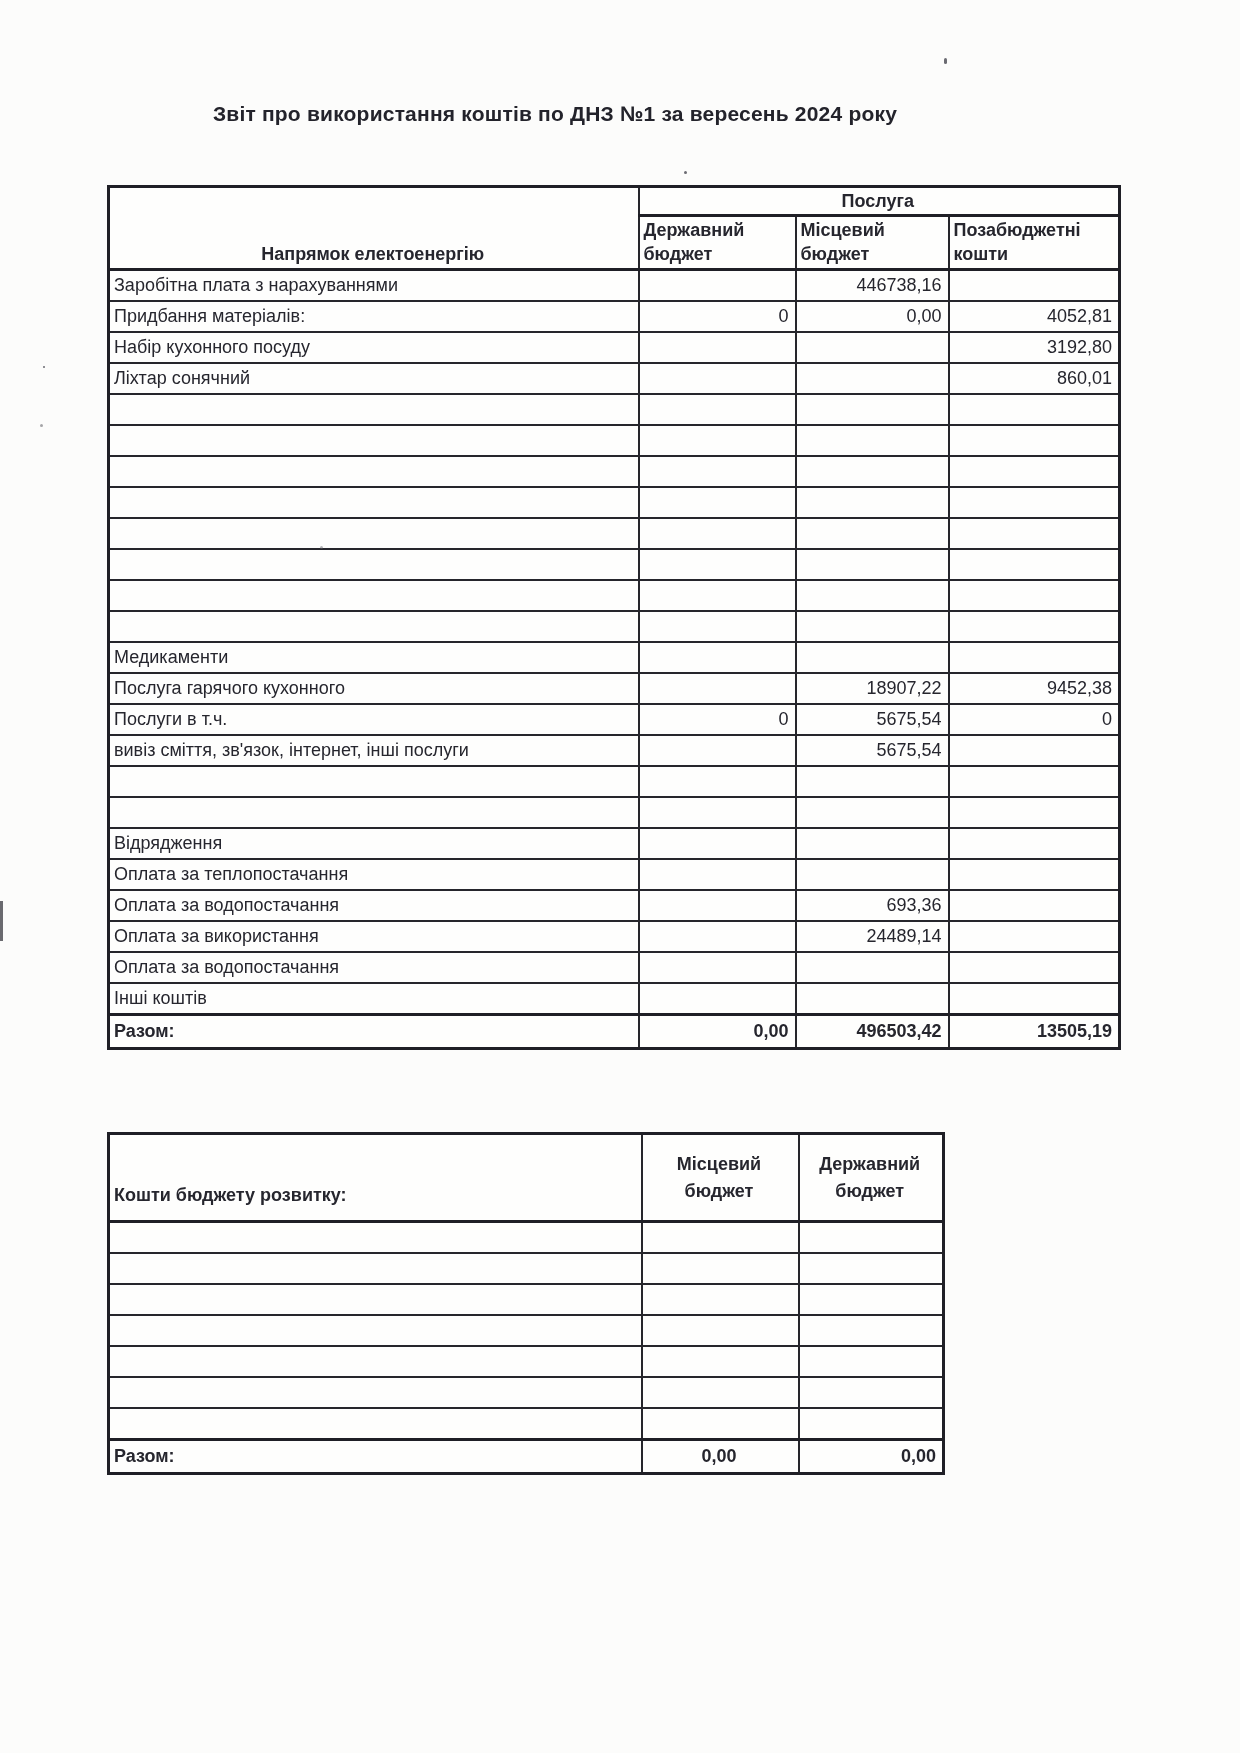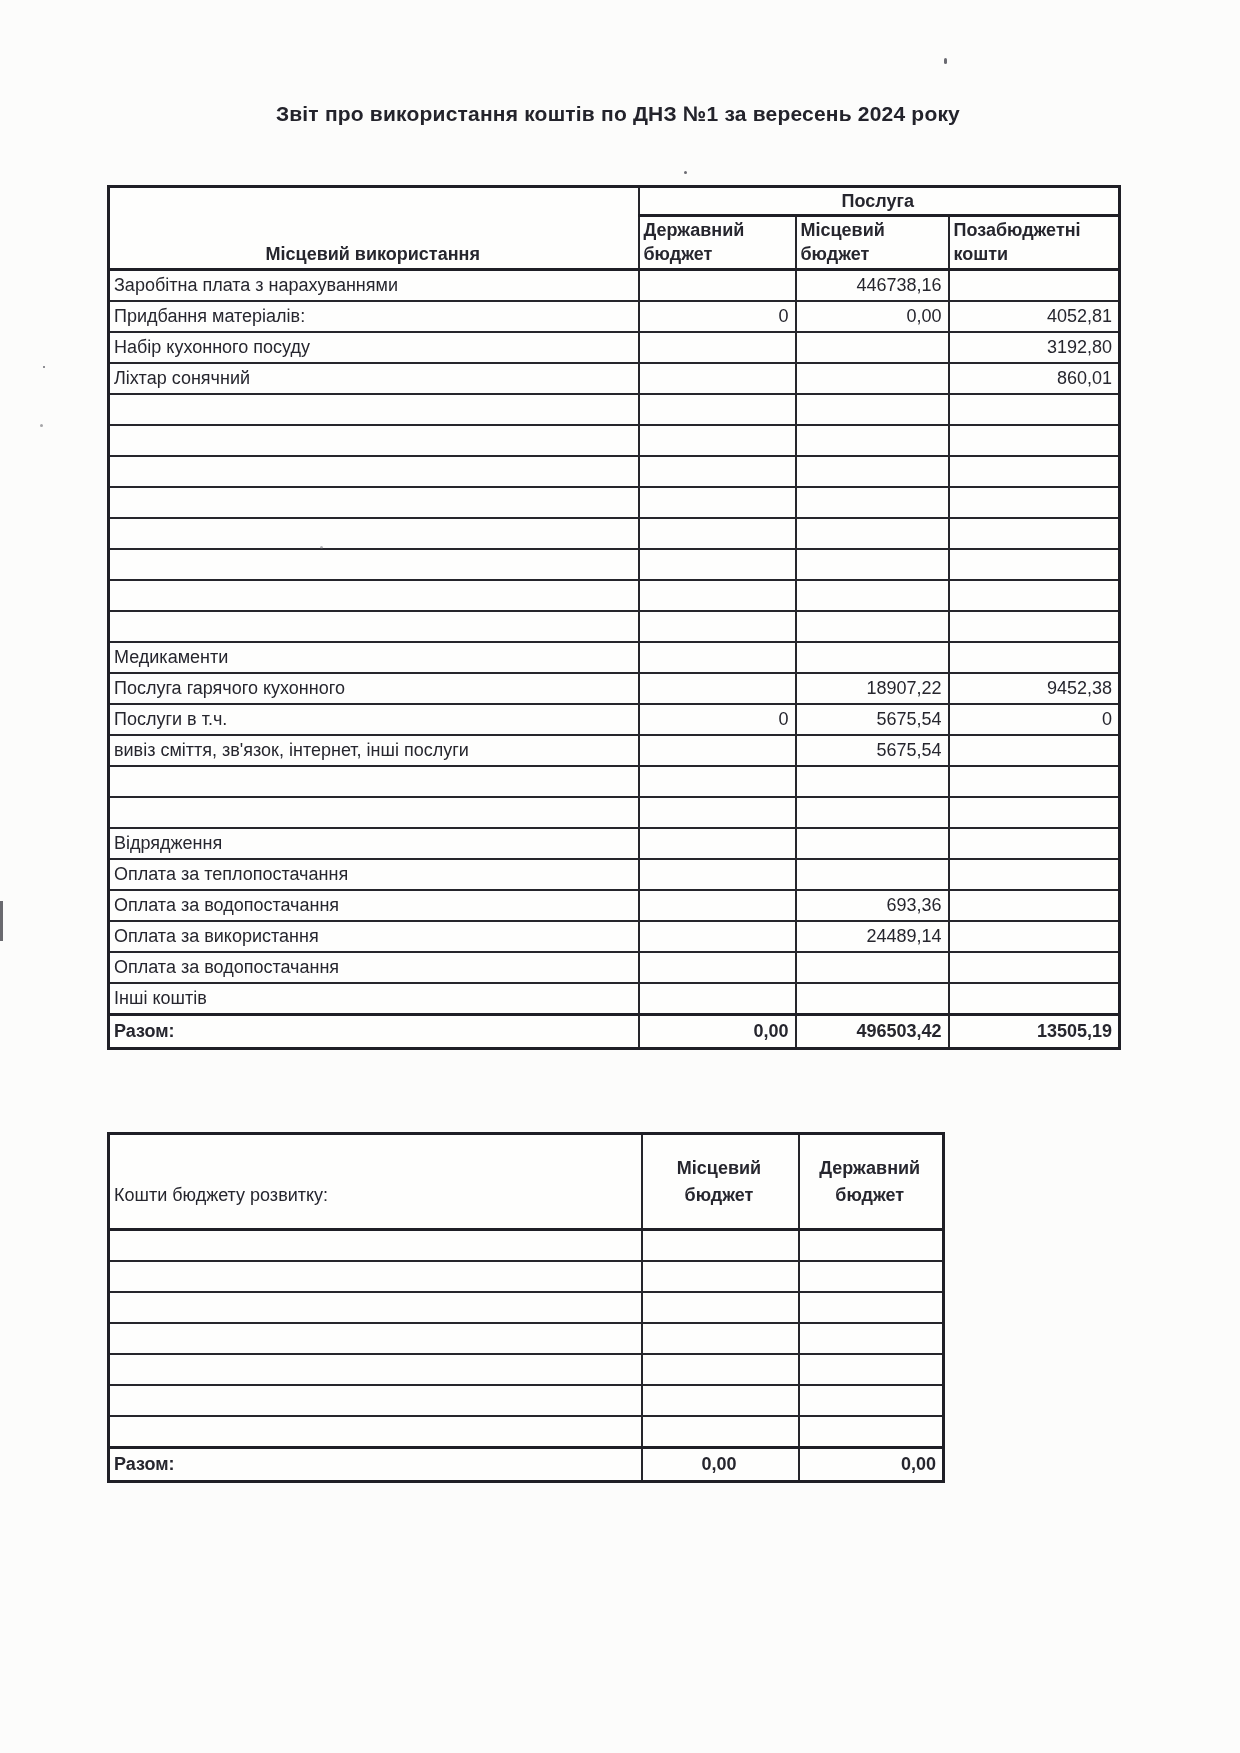--- a/index.html
+++ b/index.html
@@ -6,62 +6,62 @@
   body{
     width:1240px;height:1753px;
     background:#fcfcfb;
     font-family:"Liberation Sans",sans-serif;
     color:#26262e;
     position:relative;
     overflow:hidden;
   }
   .page-title{
     position:absolute;top:102px;left:150px;width:810px;
-    text-align:right;font-size:21px;font-weight:bold;letter-spacing:.2px;
+    text-align:center;font-size:21px;font-weight:bold;letter-spacing:.2px;
     color:#23232b;
   }
   table{border-collapse:collapse;position:absolute;table-layout:fixed;background:#fefefd;}
   #t1{left:107px;top:185px;width:1011px;border:3px solid #1f1f26;}
   #t2{left:107px;top:1132px;width:835px;border:3px solid #1f1f26;}
   td{
     border:2px solid #26262c;
     font-size:18px;
     padding:1px 6px 1px 4px;
     height:27px;
     overflow:hidden;white-space:nowrap;
     vertical-align:middle;
   }
   .budget-span{ text-align:center;font-weight:bold;height:24px; border-bottom:3px solid #1f1f26;}
   .dir-cell{ vertical-align:bottom;text-align:center;font-weight:bold;border-bottom:3px solid #1f1f26;padding-bottom:3px;}
   .colhead{ font-weight:bold;line-height:1.35;height:48px;vertical-align:middle;border-bottom:3px solid #1f1f26;}
   .num{text-align:right;}
   .total-row td{font-weight:bold;border-top:3px solid #1f1f26;border-bottom:3px solid #1f1f26;height:29px;}
   
-  .dev-cell{font-weight:normal;vertical-align:bottom;padding-bottom:22px;height:70px;border-bottom:3px solid #1f1f26;}
+  .dev-cell{font-weight:bold;vertical-align:bottom;padding-bottom:14px;height:70px;border-bottom:3px solid #1f1f26;}
   .colhead-c{font-weight:bold;text-align:center;line-height:1.5;vertical-align:middle;border-bottom:3px solid #1f1f26;}
   .cnum{text-align:center;}
   
   .speck{position:absolute;background:#6b6b72;border-radius:50%;}
   .edge-mark{position:absolute;left:0;top:901px;width:3px;height:40px;background:#3a3a40;opacity:.75;}
 </style>
 </head>
 <body>
 
 <div class="page-title">Звіт про використання коштів по ДНЗ №1 за вересень 2024 року</div>
 
 <table id="t1">
   <colgroup>
     <col style="width:530px">
       <col style="width:157px">
       <col style="width:153px">
       <col style="width:171px">
   </colgroup>
   <tbody>
     <tr>
-      <td class="dir-cell" rowspan="2">Місцевий використання</td>
+      <td class="dir-cell" rowspan="2">Напрямок електоенергію</td>
       <td class="budget-span" colspan="3">Послуга</td>
     </tr>
     <tr>
       <td class="colhead" style="white-space:normal">Державний бюджет</td>
       <td class="colhead" style="white-space:normal">Місцевий бюджет</td>
       <td class="colhead" style="white-space:normal">Позабюджетні кошти</td>
     </tr>
   </tbody>
   <tbody id="t1-body">
       <tr>

